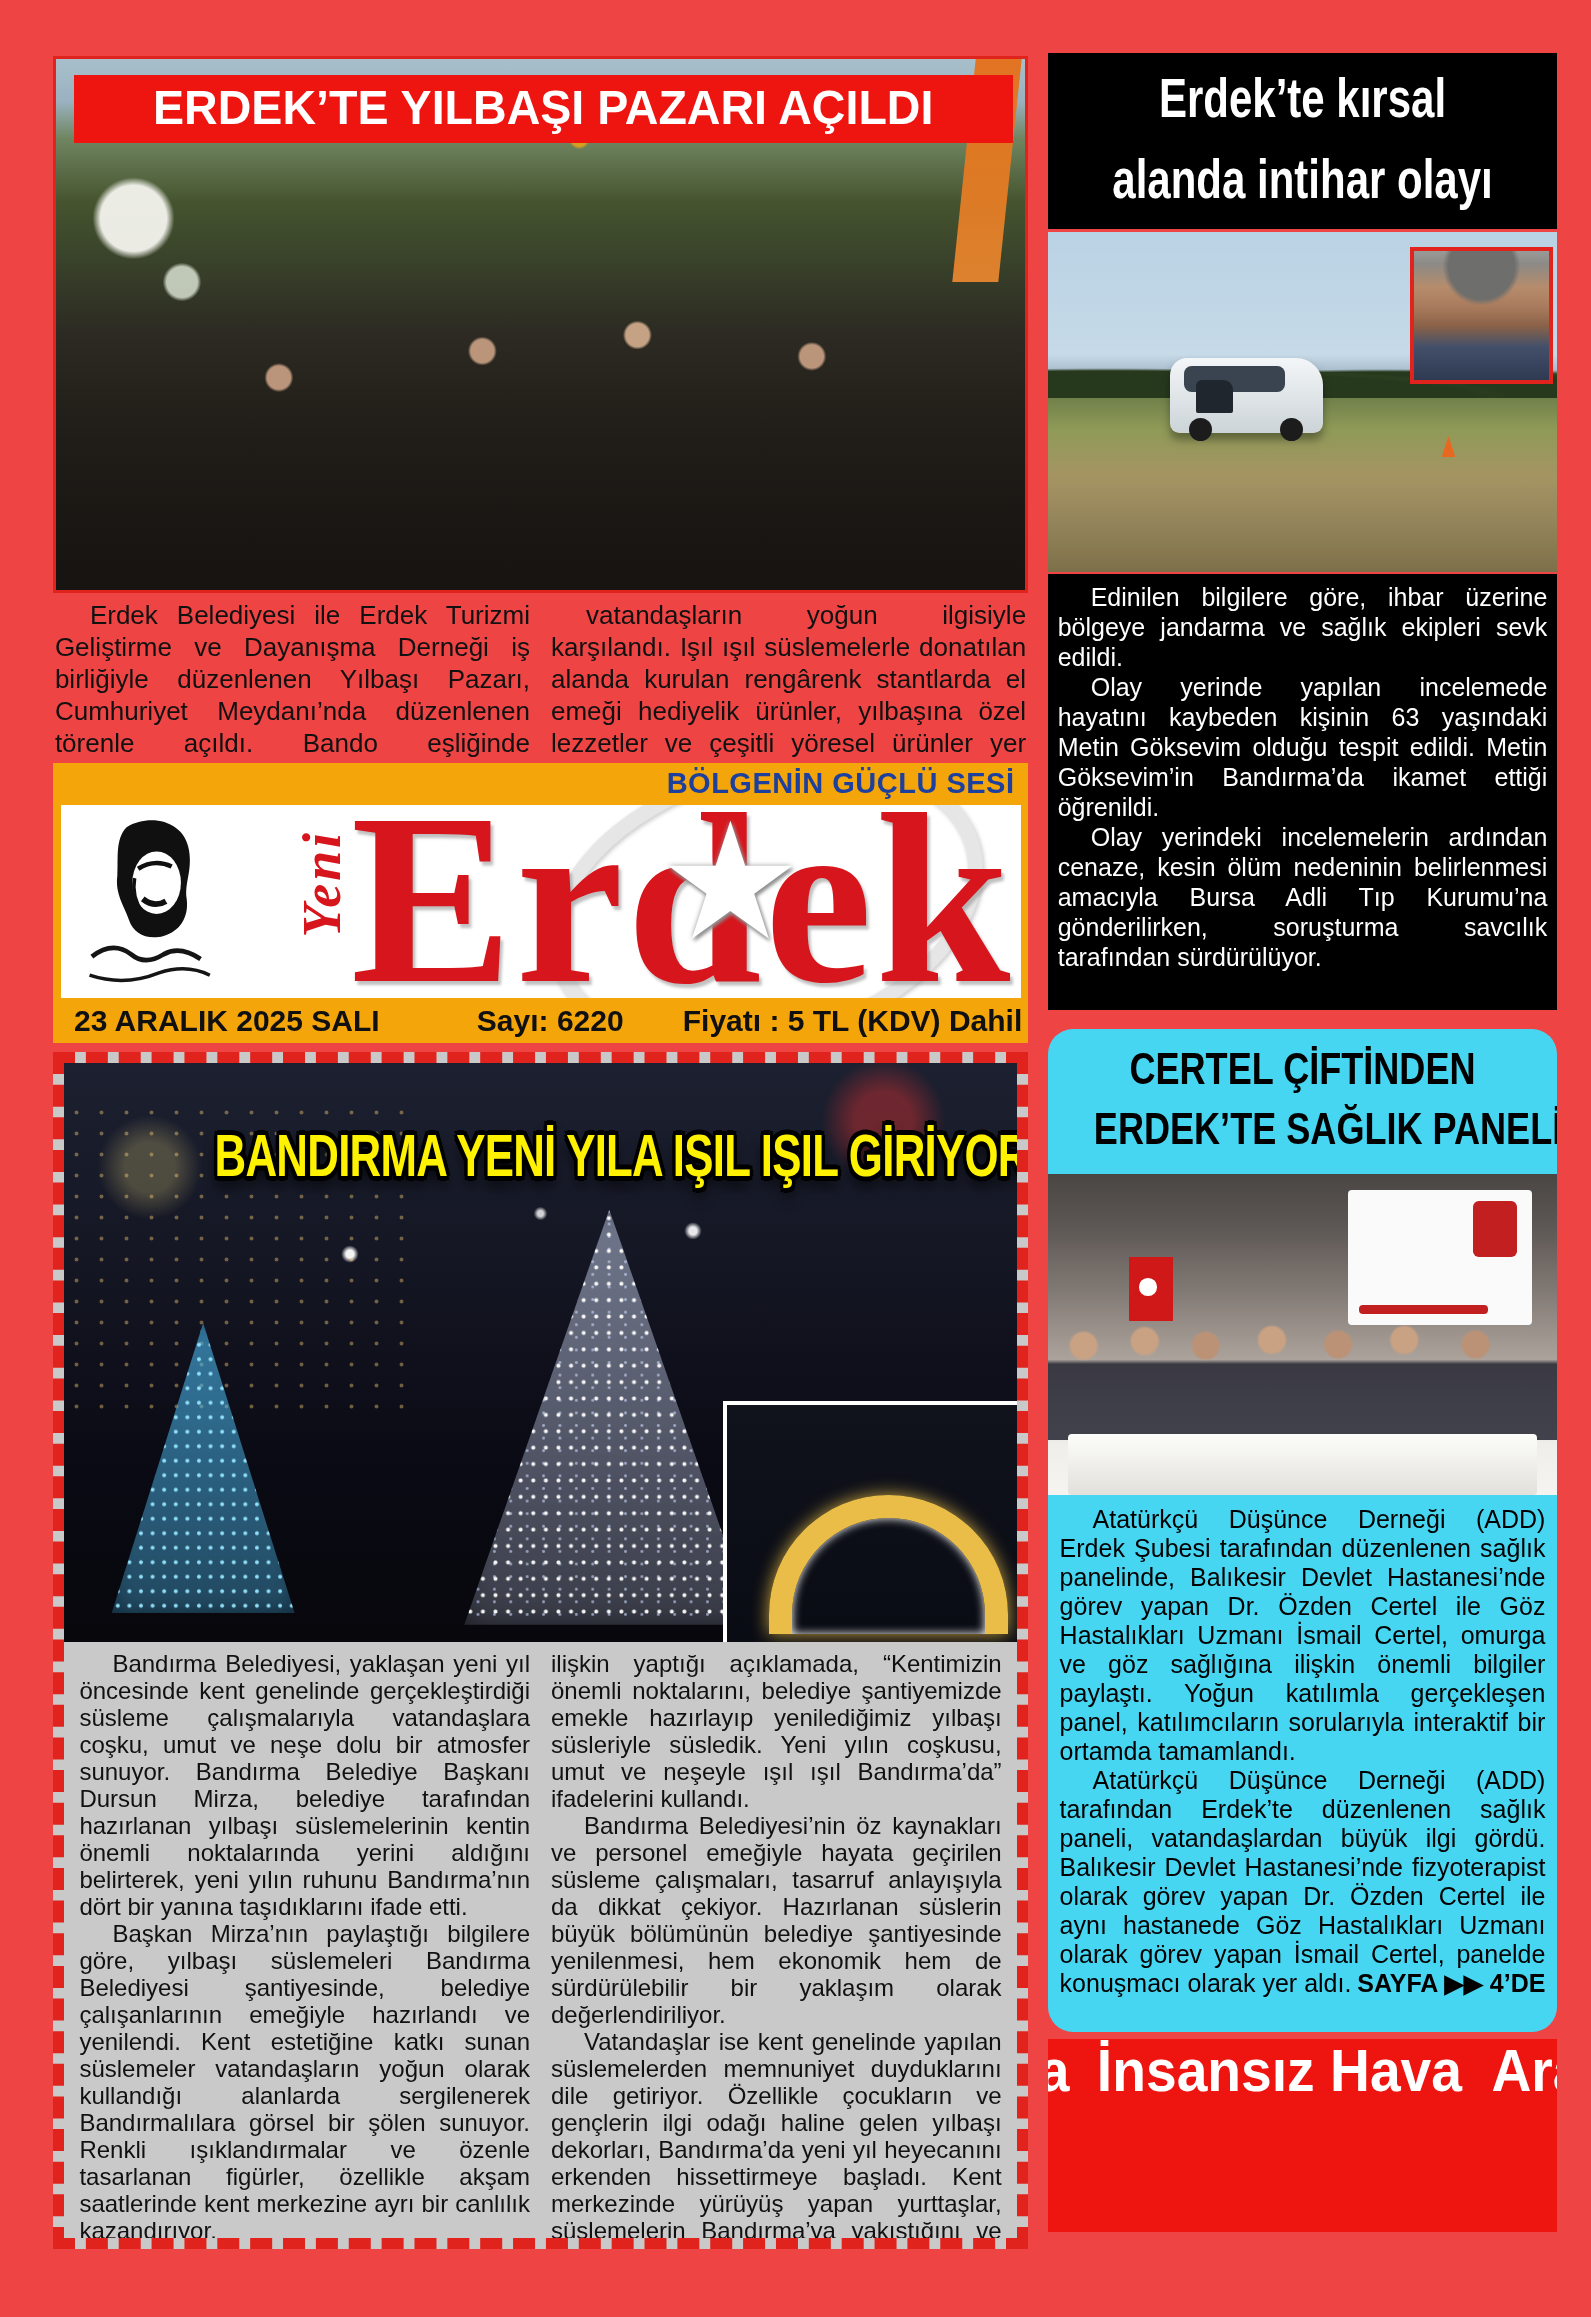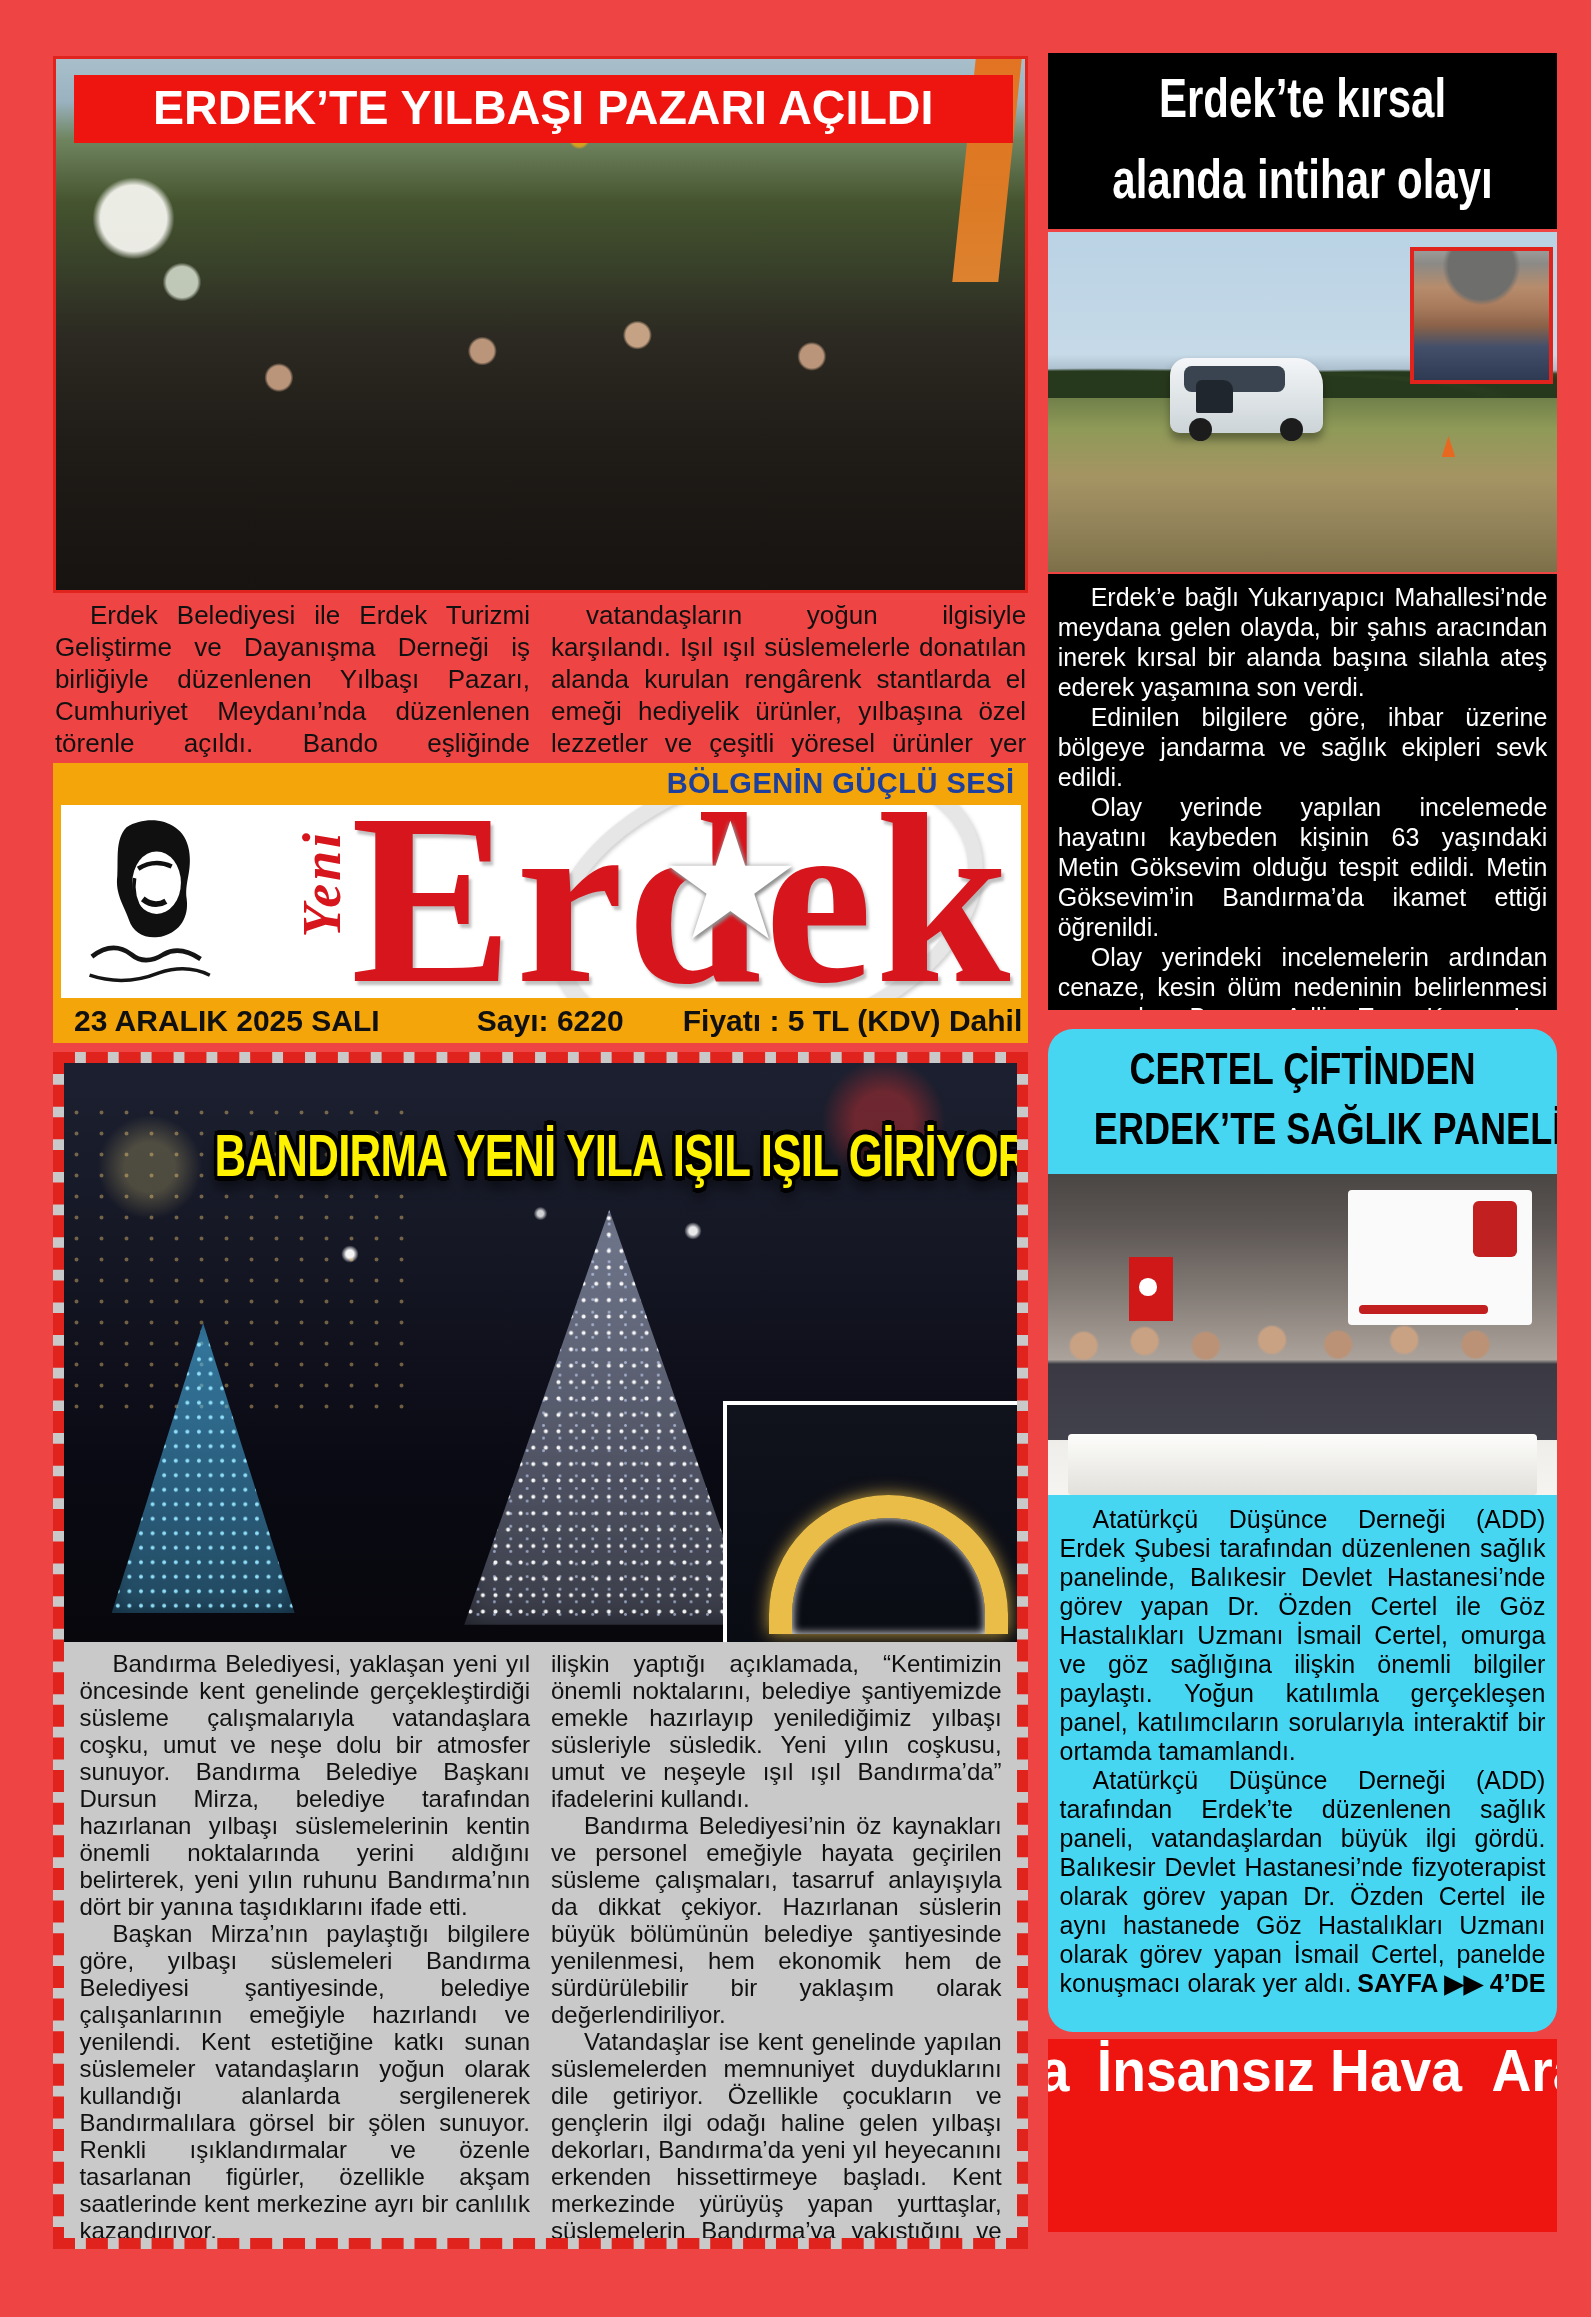--- a/index.html
+++ b/index.html
@@ -235,21 +235,20 @@
   </section>
   <section class="photo-field">
     <div class="treeline"></div>
     <div class="car">
         <div class="hatch"></div>
       </div>
     <div class="cone"></div>
   </section>
   <div class="portrait"></div>
   <section class="suicide-text">
-    <p>Erdek’e bağlı Yukarıyapıcı Mahallesi’nde meydana gelen olayda, bir şahıs aracından inerek kırsal bir alanda başına silahla ateş ederek yaşamına son verdi.</p>
     <p>Edinilen bilgilere göre, ihbar üzerine bölgeye jandarma ve sağlık ekipleri sevk edildi.</p>
     <p>Olay yerinde yapılan incelemede hayatını kaybeden kişinin 63 yaşındaki Metin Göksevim olduğu tespit edildi. Metin Göksevim’in Bandırma’da ikamet ettiği öğrenildi.</p>
     <p>Olay yerindeki incelemelerin ardından cenaze, kesin ölüm nedeninin belirlenmesi amacıyla Bursa Adli Tıp Kurumu’na gönderilirken, soruşturma savcılık tarafından sürdürülüyor.</p>
 
   </section>
 
   <section class="headline-panel">
     <h2>
       <div>CERTEL ÇİFTİNDEN</div>
       <div>ERDEK’TE SAĞLIK PANELİ</div>

